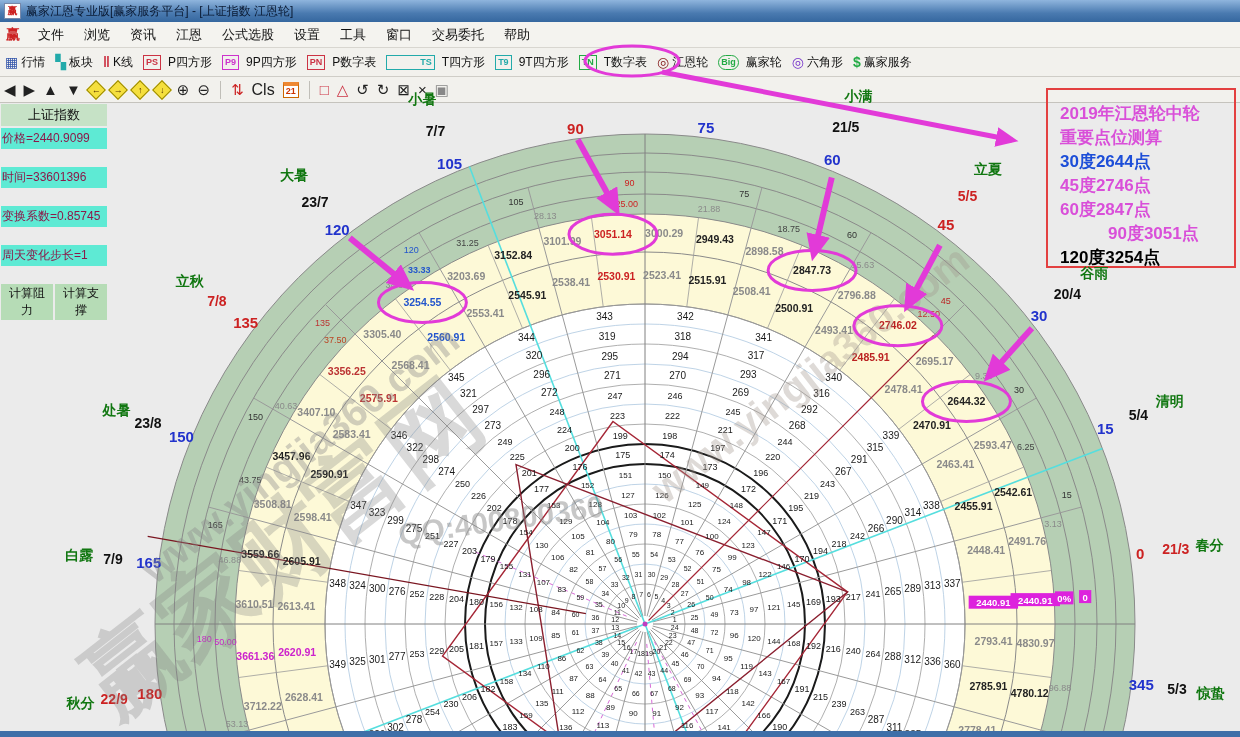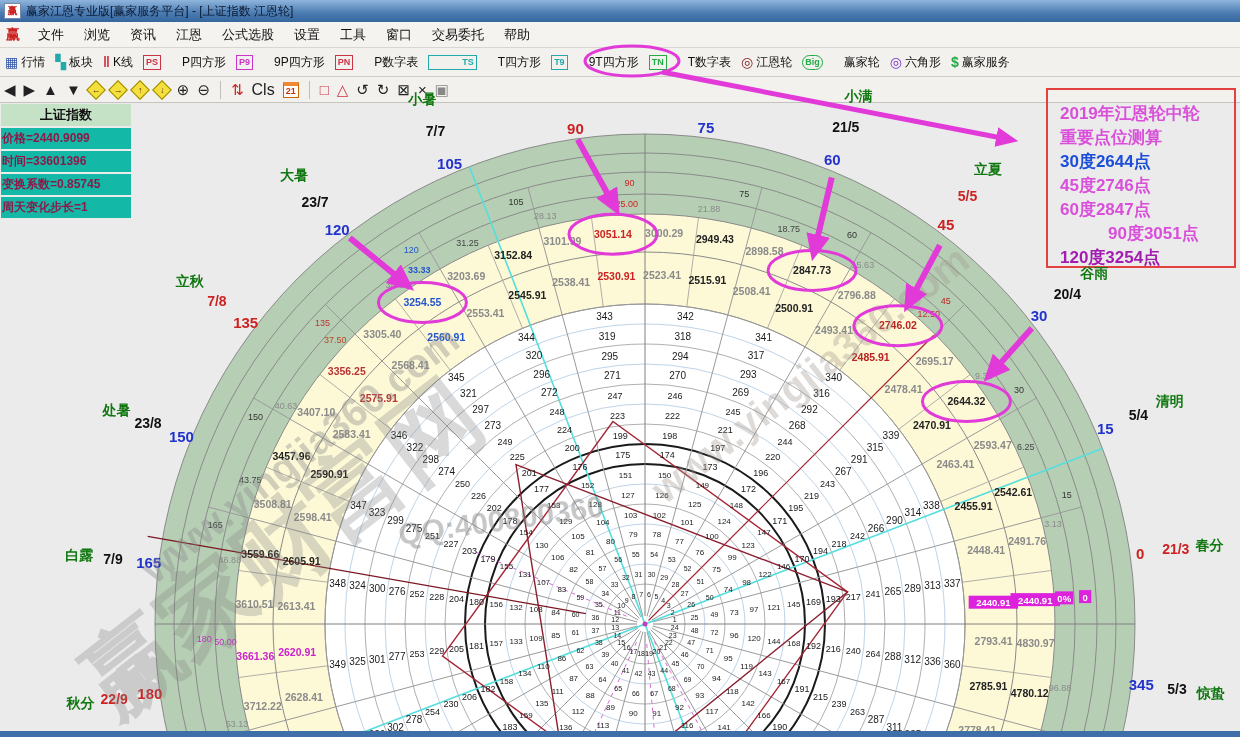--- a/index.html
+++ b/index.html
@@ -10,36 +10,36 @@
     padding-left:4px;box-sizing:border-box;font-size:12px;color:#0a1a33;z-index:1}
   .title-icon{width:15px;height:14px;background:#fdfdfd;color:#cc2222;font-weight:bold;font-size:10px;
     line-height:14px;text-align:center;margin-right:5px;border:1px solid #7788aa}
   .menubar{position:absolute;left:0;top:22px;width:100%;height:25px;background:#f4f3ef;
     border-bottom:1px solid #d8d6d0;display:flex;align-items:center;font-size:13px;color:#111;z-index:1}
   .menu-logo{color:#cc2222;font-weight:bold;font-size:14px;margin:0 8px 0 6px}
   .menu-item{padding:0 10px;cursor:default}
   .toolbar1{position:absolute;left:0;top:48px;width:100%;height:28px;background:#f2f1ed;
     border-bottom:1px solid #cfcdc7;display:flex;align-items:center;font-size:12px;color:#111;z-index:1}
   .tb-item{display:flex;align-items:center;margin:0 5px;white-space:nowrap}
-  .badge{border:1px solid;font-size:9px;font-weight:bold;padding:0 2px;height:13px;line-height:13px;margin-right:21px}
+  .badge{border:1px solid;font-size:9px;font-weight:bold;padding:0 2px;height:13px;line-height:13px;margin-right:7px}
   .badge.round{border-radius:8px}
   .tbglyph{font-size:14px;margin-right:3px;font-weight:bold}
   .toolbar2{position:absolute;left:0;top:77px;width:100%;height:25px;background:#f2f1ed;
     border-bottom:1px solid #c5c3bd;display:flex;align-items:center;z-index:1}
   .t2{margin:0 4px;font-size:15px;color:#222;display:flex;align-items:center;justify-content:center}
   .t2.small{font-size:16px}
   .sep{width:1px;height:18px;background:#c0beb8;margin:0 6px}
   .dia{width:12px;height:12px;background:#f5df3d;border:1px solid #998800;transform:rotate(45deg);
     display:flex;align-items:center;justify-content:center;margin:0 4px}
   .dia-in{transform:rotate(-45deg);font-size:9px;font-weight:bold;color:#553300}
   .cal{background:#fff;border:1px solid #cc6600;border-top:4px solid #ee8833;color:#cc3300;
     font-size:9px;font-weight:bold;padding:0 2px;line-height:11px}
-  .sidebar{position:absolute;left:1px;top:104px;width:130px;z-index:2;font-weight:bold}
+  .sidebar{position:absolute;left:1px;top:104px;width:106px;z-index:2;font-weight:normal}
   .sb-title{background:#c6e2c6;color:#111;text-align:center;font-size:13px;padding:2px 0;margin-bottom:2px}
-  .sb-row{background:#14b8a6;color:#8b1a4a;font-size:12px;padding:2px 1px;margin-bottom:2px;white-space:nowrap}
+  .sb-row{background:#5eead4;color:#8b1a4a;font-size:12px;padding:2px 1px;margin-bottom:18px;white-space:nowrap}
   .sb-buttons{display:flex;gap:2px}
   .sb-btn{background:#b6dcb6;color:#111;font-size:12px;padding:1px 3px;flex:1;text-align:center;cursor:default}
   .redbox{position:absolute;left:1046px;top:88px;width:190px;height:180px;border:2px solid #e34040;
     box-sizing:border-box;padding:12px 20px 0 12px;z-index:2}
   .redbox div{color:#d94fd9;font-size:17px;font-weight:bold;line-height:24px;white-space:nowrap}
   #wheel{position:absolute;left:0;top:0;z-index:5;pointer-events:none}
   #wheel text{font-family:"Liberation Sans","DejaVu Sans",sans-serif}
   .bottombar{position:absolute;left:0;bottom:0;width:100%;height:6px;background:#3f6fa8;z-index:6}
 </style>
 </head>
@@ -154,30 +154,34 @@
   </div>
 
 <div class="sidebar">
   <div class="sb-title">上证指数</div>
   <div id="sb-fields">
       <div class="sb-row">价格=2440.9099</div>
       <div class="sb-row">时间=33601396</div>
       <div class="sb-row">变换系数=0.85745</div>
       <div class="sb-row">周天变化步长=1</div>
     </div>
+  <div class="sb-buttons">
+    <span class="sb-btn">计算阻力</span>
+    <span class="sb-btn">计算支撑</span>
+  </div>
 </div>
 
 <div class="redbox" id="redbox" style="border-color: rgb(227, 64, 64);">
     <div style="color: rgb(217, 79, 217);">2019年江恩轮中轮</div>
     <div style="color: rgb(217, 79, 217);">重要点位测算</div>
     <div style="color: #1d4ed8;">30度2644点</div>
     <div style="color: rgb(217, 79, 217);">45度2746点</div>
     <div style="color: rgb(217, 79, 217);">60度2847点</div>
     <div style="color: rgb(217, 79, 217); margin-left: 48px;">90度3051点</div>
-    <div style="color: #a21caf;">120度3254点</div>
+    <div style="color: #000000;">120度3254点</div>
   </div>
 
 <svg id="wheel" width="1240" height="737" viewBox="0 0 1240 737">
     <defs>
       <marker id="ah" markerUnits="strokeWidth" markerWidth="5" markerHeight="4" refX="3.2" refY="2" orient="auto">
         <path d="M0,0L4.5,2L0,4z" fill="#e23ad8"></path>
       </marker>
     </defs>
     <g>
       <circle cx="645" cy="624" r="490" fill="#b6cfb4" stroke="#8a8a8a"></circle>

